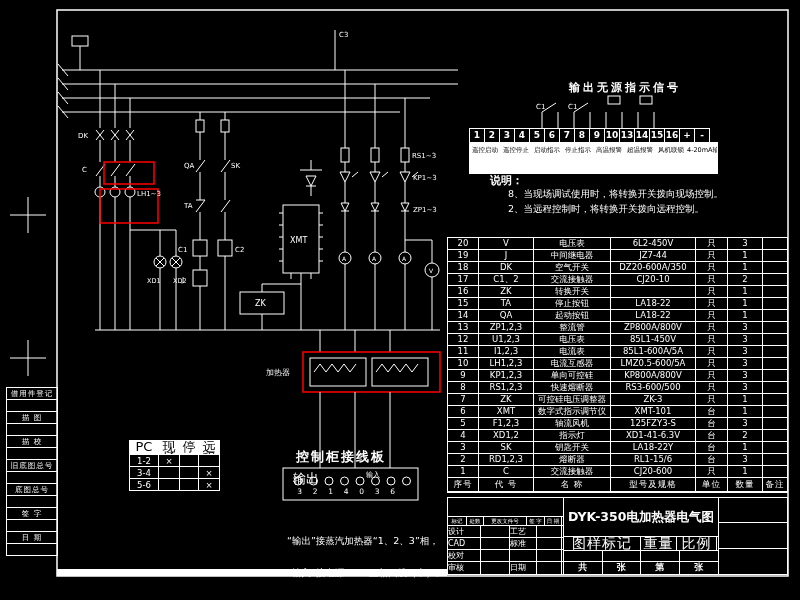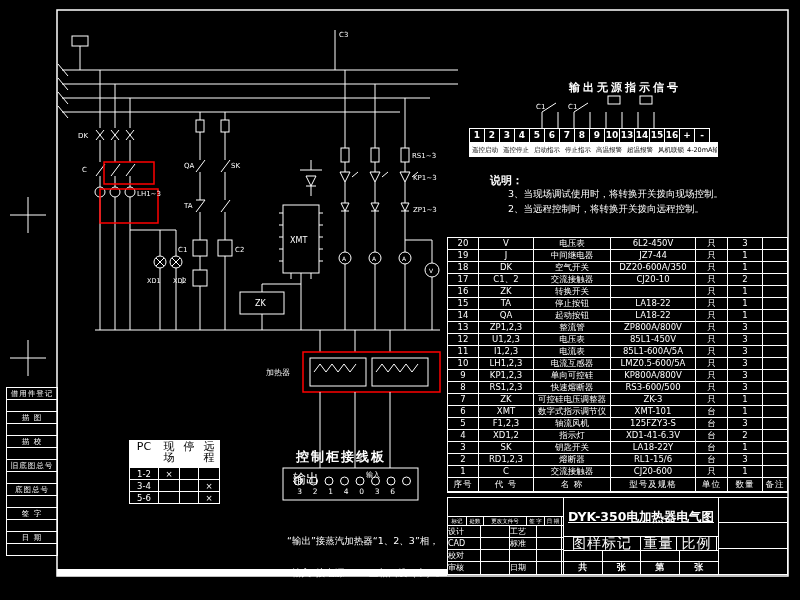--- a/index.html
+++ b/index.html
@@ -15,21 +15,21 @@
   .mcell{width:52px;border:1px solid #fff;margin-top:-1px;text-align:center;overflow:hidden;}
   .mlab{height:13px;font-size:7.5px;line-height:12px;letter-spacing:1px;}
   .msp{height:13px;}
 
   
   .sig-title{left:540px;top:80px;width:170px;text-align:center;font-size:11px;font-weight:bold;letter-spacing:3px;}
   .sig-nums{left:470px;top:128px;display:flex;}
   .sig-nums .cell{width:16px;height:15px;border:1px solid #fff;margin-left:-1px;
                   font-size:9px;font-weight:bold;text-align:center;line-height:13px;}
   .sig-funcs{left:470px;top:142px;display:flex;}
-  .sig-funcs .cell{width:32px;height:15px;border:1px solid #fff;margin-left:-1px;background:#fff;color:#000;
+  .sig-funcs .cell{width:32px;height:32px;border:1px solid #fff;margin-left:-1px;background:#fff;color:#000;
                    font-size:6.5px;text-align:center;line-height:14px;overflow:hidden;white-space:nowrap;}
 
   
   .notes-h{left:490px;top:173px;font-size:11px;font-weight:bold;}
   .notes{left:508px;top:188px;font-size:9.5px;}
   .notes div{height:15px;white-space:nowrap;}
 
   
   .bom{left:447px;top:237px;width:341px;border:1px solid #fff;}
   .bom-row{display:flex;height:12px;}
@@ -45,39 +45,39 @@
   .tb-blank{height:19px;border-bottom:1px solid #fff;}
   .tb-strip{display:flex;height:9px;border-bottom:1px solid #fff;}
   .tb-strip div{border-right:1px solid #fff;font-size:5.5px;line-height:8px;text-align:center;overflow:hidden;white-space:nowrap;}
   .ts0{width:19px;}.ts1{width:17px;}.ts2{width:43px;}.ts3{width:18px;}.ts4{width:17px;border-right:none;}
   .tb-r{display:flex;height:12px;border-bottom:1px solid #fff;}
   .tb-r:last-child{border-bottom:none;}
   .tb-r div{border-right:1px solid #fff;font-size:8px;line-height:11px;text-align:left;overflow:hidden;}
   .tl0{width:33px;}.tl1{width:29px;}.tl2{width:27px;}.tl3{width:25px;border-right:none;}
   .tb-mid{width:155px;border-right:1px solid #fff;}
   .tb-title{height:39px;border-bottom:1px solid #fff;display:flex;align-items:center;justify-content:center;
-            font-size:12.5px;font-weight:bold;white-space:nowrap;overflow:hidden;text-decoration:underline;}
+            font-size:12.5px;font-weight:bold;white-space:nowrap;overflow:hidden;}
   .tb-mark{display:flex;height:14px;border-bottom:1px solid #fff;}
   .tb-mark div{border-right:1px solid #fff;font-size:14px;line-height:13px;text-align:center;letter-spacing:1px;}
   .tm0{width:77px;}.tm1{width:36px;}.tm2{width:40px;border-right:none;}
   .tb-sub{display:flex;height:11px;border-bottom:1px solid #fff;}
   .tb-sub div{width:38.5px;border-right:1px solid #fff;}
   .tb-sub div:last-child{border-right:none;}
   .tb-sheet{display:flex;height:12px;}
   .tb-sheet div{width:38.5px;border-right:1px solid #fff;font-size:9px;line-height:11px;text-align:center;font-weight:bold;}
   .tb-sheet div:last-child{border-right:none;}
   .tb-right{width:68px;display:flex;flex-direction:column;}
   .tb-right div{height:26px;border-bottom:1px solid #fff;}
   .tb-right div:last-child{border-bottom:none;}
 
   
   .pct{left:130px;top:440px;}
   .pct-h{display:flex;}
-  .pct-h div{height:28px;background:#fff;color:#000;border:1px solid #fff;margin-left:-1px;
-             font-size:11px;line-height:11px;text-align:center;overflow:hidden;}
+  .pct-h div{height:15px;background:#fff;color:#000;border:1px solid #fff;margin-left:-1px;
+             font-size:13px;line-height:11px;text-align:center;overflow:hidden;}
   .pct-r{display:flex;}
   .pct-r div{height:13px;border:1px solid #fff;margin-left:-1px;margin-top:-1px;
              font-size:8.5px;line-height:12px;text-align:center;}
   .p0{width:30px;}.p1{width:22px;}.p2{width:20px;}.p3{width:22px;}
 
   
   .term-title{left:296px;top:448px;font-size:13px;font-weight:bold;letter-spacing:2px;}
   .term-grp1{left:293px;top:470px;font-size:13px;}
   .term-grp2{left:366px;top:470px;font-size:7px;}
   .term-nums{left:292px;top:487px;display:flex;}
@@ -306,21 +306,21 @@
       <div class="cell">停止指示</div>
       <div class="cell">高温报警</div>
       <div class="cell">超温报警</div>
       <div class="cell">风机联锁</div>
       <div class="cell">4-20mA输出</div>
     </div>
 
   <div class="ov txt notes-h">说明：</div>
   <div class="ov notes">
 
-  <div>3、当现场调试使用时，将转换开关拨向现场控制。</div>
+  <div>8、当现场调试使用时，将转换开关拨向现场控制。</div>
       <div>2、当远程控制时，将转换开关拨向远程控制。</div>
     </div>
 
   <div class="ov bom">
     <div>
 
         <div class="bom-row">
           <div class="bc c0">20</div>
           <div class="bc c1">V</div>
           <div class="bc c2">电压表</div>

